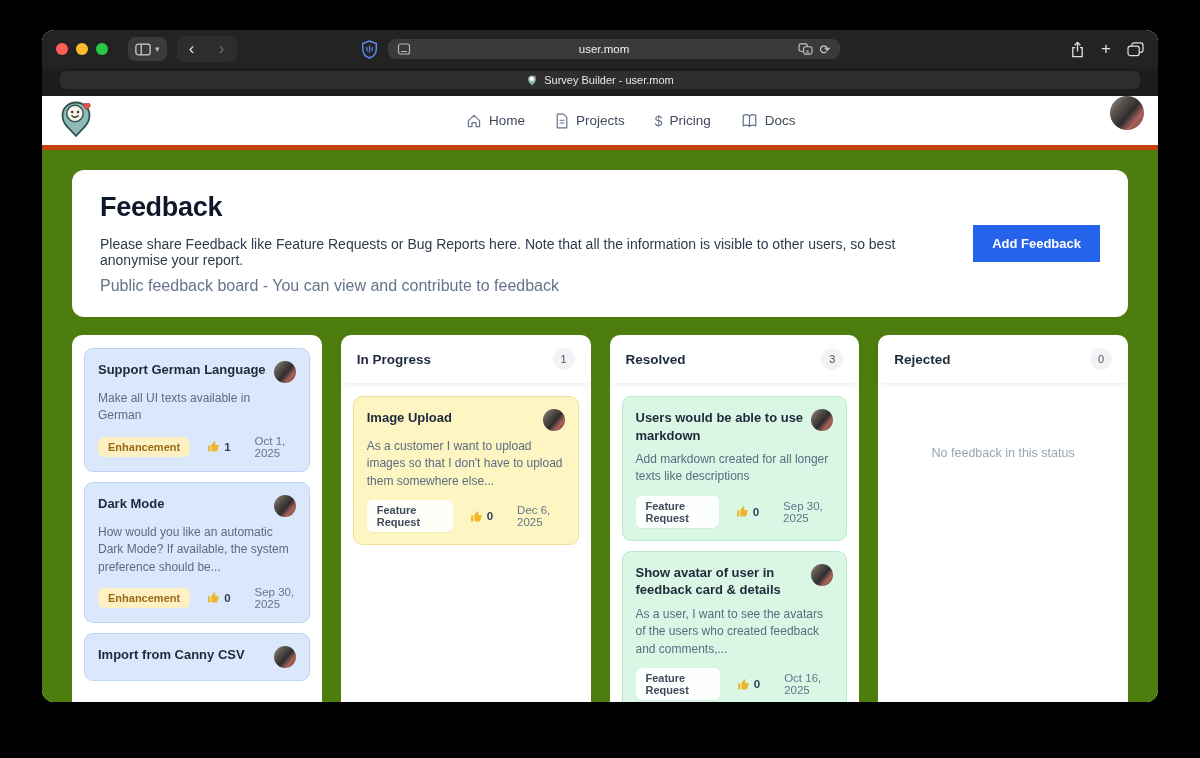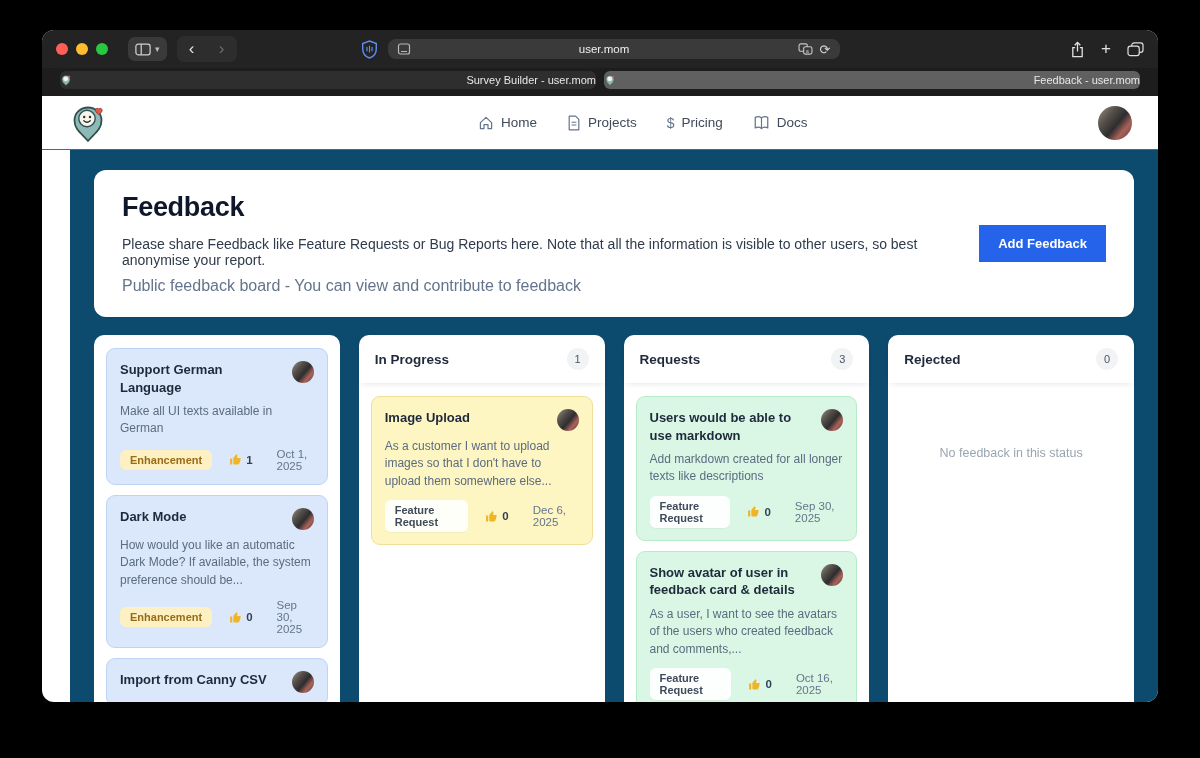--- a/index.html
+++ b/index.html
@@ -19,36 +19,36 @@
   .navbtn.fwd { color:#6f6f6f; }
   .chev { font-size:9px; color:#bdbdbd; }
   .tb-center { display:flex; align-items:center; gap:10px; }
   .url-pill { width:452px; height:20px; background:#3a3a3a; border-radius:8px; display:flex; align-items:center; padding:0 9px; }
   .url-text { flex:1; text-align:center; color:#f0f0f0; font-size:11.5px; }
   .url-right { display:flex; align-items:center; gap:7px; color:#c8c8c8; }
   .reload { font-size:13px; color:#d5d5d5; }
   .plus-ic { font-size:17px; color:#e0e0e0; font-weight:400; }
 
   .tabsbar { height:28px; background:#1d1d1d; display:flex; gap:8px; padding:3px 18px 7px; flex-shrink:0; }
-  .btab { flex:1; border-radius:6px; display:flex; align-items:center; justify-content:space-between; gap:6px; font-size:11px; color:#e8e8e8; }
+  .btab { flex:1; border-radius:6px; display:flex; align-items:center; justify-content:center; gap:6px; font-size:11px; color:#e8e8e8; }
   .btab.inactive { background:#2e2e2e; }
   .btab.active { background:#606060; }
 
   
-  .appheader { height:54px; background:#fff; border-bottom:1px solid #c2410c; display:flex; align-items:center; padding:0 26px; flex-shrink:0; }
+  .appheader { height:54px; background:#fff; border-bottom:5px solid #c2410c; display:flex; padding:0 14px; flex-shrink:0; }
   .logo { width:40px; height:42px; margin-top:2px; }
   .mainnav { display:flex; align-items:center; gap:30px; margin-left:370px; }
   .navitem { display:flex; align-items:center; gap:7px; font-size:13.5px; color:#3f4a5a; cursor:pointer; }
   .navitem svg, .navitem .dollar { color:#64748b; }
   .dollar { font-size:14px; }
   .avatar-lg { width:34px; height:34px; border-radius:50%; margin-left:auto;
     background:linear-gradient(130deg,#9b9288 0%,#544e48 32%,#2e2d2e 55%,#a8625a 74%,#5c3f35 100%); }
 
   
-  .main { flex:1; background:#0c4a6e; padding:20px 24px; overflow:hidden;margin-left:28px; }
+  .main { flex:1; background:#4d7c0f; padding:20px 30px; overflow:hidden; }
   .hero { background:#fff; border-radius:12px; padding:22px 28px; display:flex; align-items:center; box-shadow:0 1px 2px rgba(16,24,40,.04); }
   .hero-left { flex:1; }
   .hero h1 { font-size:27px; font-weight:800; color:#0f172a; letter-spacing:-.3px; }
   .hero-desc { margin-top:13px; font-size:14px; color:#2f3a4c; }
   .hero-sub { margin-top:9px; font-size:16px; color:#64748b; }
   .add-btn { background:#2563eb; color:#fff; font-size:13px; font-weight:600; border:none; border-radius:0; padding:11px 19px; margin-left:30px; cursor:pointer; }
 
   .board { margin-top:18px; display:grid; grid-template-columns:repeat(4,1fr); gap:19px; height:560px; }
   .column { background:#fff; border-radius:10px; display:flex; flex-direction:column; }
   .col-head { display:flex; align-items:center; justify-content:space-between; padding:13px 16px; box-shadow:0 3px 6px -2px rgba(0,0,0,.09); position:relative; z-index:2; }
@@ -151,28 +151,20 @@
 
   <div class="tabsbar">
     <div class="btab inactive">
       <svg width="12" height="13" viewBox="0 0 40 40">
           <path d="M20 37 C13 29 6.5 25.5 6.5 16.5 C6.5 9 12.5 3.5 20 3.5 C27.5 3.5 33.5 9 33.5 16.5 C33.5 25.5 27 29 20 37 Z" fill="#8dbab6" stroke="#31514e" stroke-width="2"></path>
           <circle cx="19" cy="14.5" r="8" fill="#f7f4ec"></circle>
           <path d="M30.8 10.5 c-2.6-1.9-4-3.6-3.1-5.2 .7-1.2 2.3-1.2 3.1-.2 .8-1 2.4-1 3.1 .2 .9 1.6-.5 3.3-3.1 5.2z" fill="#e4574b"></path>
         </svg>
       <span>Survey Builder - user.mom</span>
     </div>
-    <div class="btab active">
-      <svg width="12" height="13" viewBox="0 0 40 40">
-          <path d="M20 37 C13 29 6.5 25.5 6.5 16.5 C6.5 9 12.5 3.5 20 3.5 C27.5 3.5 33.5 9 33.5 16.5 C33.5 25.5 27 29 20 37 Z" fill="#8dbab6" stroke="#31514e" stroke-width="2"></path>
-          <circle cx="19" cy="14.5" r="8" fill="#f7f4ec"></circle>
-          <path d="M30.8 10.5 c-2.6-1.9-4-3.6-3.1-5.2 .7-1.2 2.3-1.2 3.1-.2 .8-1 2.4-1 3.1 .2 .9 1.6-.5 3.3-3.1 5.2z" fill="#e4574b"></path>
-        </svg>
-      <span>Feedback - user.mom</span>
-    </div>
   </div>
 
   <div class="appheader">
     <div class="logo">
       <svg width="40" height="42" viewBox="0 0 40 40">
         <path d="M20 37 C13 29 6.5 25.5 6.5 16.5 C6.5 9 12.5 3.5 20 3.5 C27.5 3.5 33.5 9 33.5 16.5 C33.5 25.5 27 29 20 37 Z" fill="#8dbab6" stroke="#31514e" stroke-width="1.8"></path>
         <circle cx="19" cy="14.5" r="8.2" fill="#f7f4ec" stroke="#31514e" stroke-width="1.4"></circle>
         <circle cx="16.2" cy="13" r="1.2" fill="#2c2c2c"></circle>
         <circle cx="22" cy="13" r="1.2" fill="#2c2c2c"></circle>
         <path d="M15.8 16.8 Q19 19.8 22.2 16.8" fill="none" stroke="#2c2c2c" stroke-width="1.3" stroke-linecap="round"></path>
@@ -303,21 +295,21 @@
                 <span class="vote-count">0</span>
               </span>
               <span class="card-date">Dec 6, 2025</span>
             </div>
           </div>
         </div>
       </div>
 
       <div class="column">
         <div class="col-head">
-          <span class="col-name">Requests</span>
+          <span class="col-name">Resolved</span>
           <span class="col-count">3</span>
         </div>
         <div class="col-cards">
           <div class="card green">
             <div class="card-head">
               <div class="card-title">Users would be able to use markdown</div>
               <div class="card-avatar"></div>
             </div>
             <div class="card-desc">Add markdown created for all longer texts like descriptions</div>
             <div class="card-foot">

